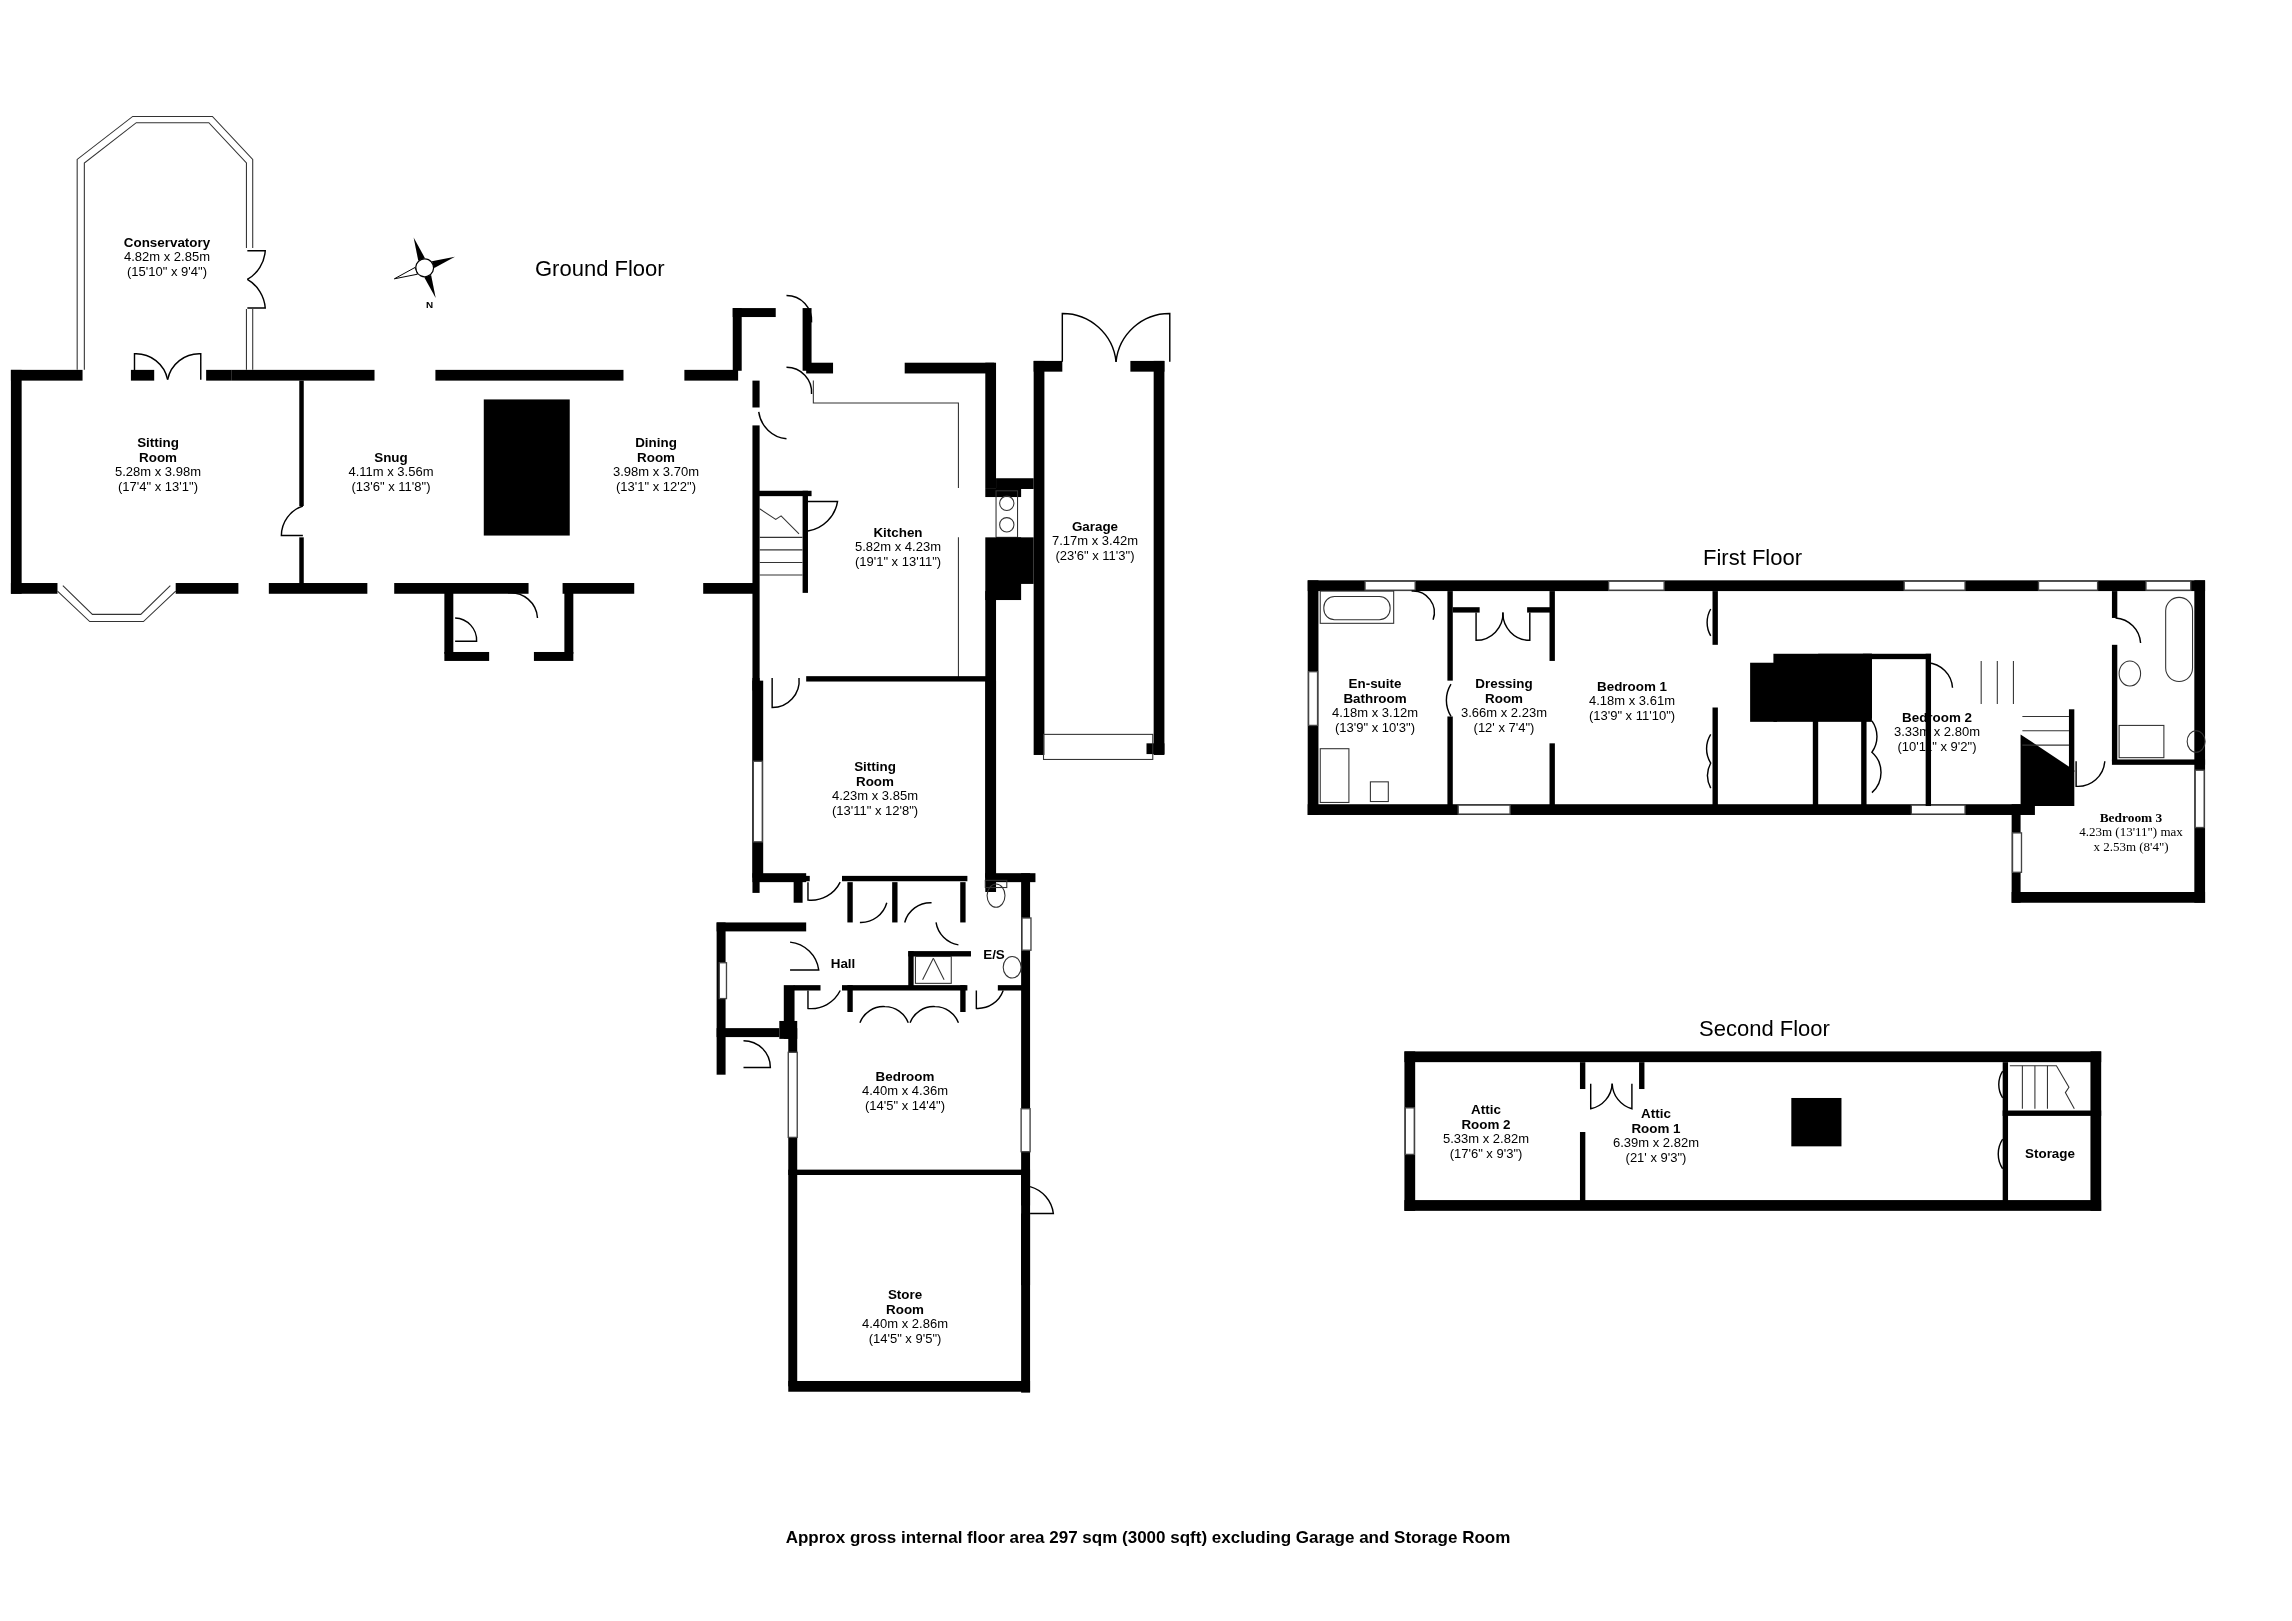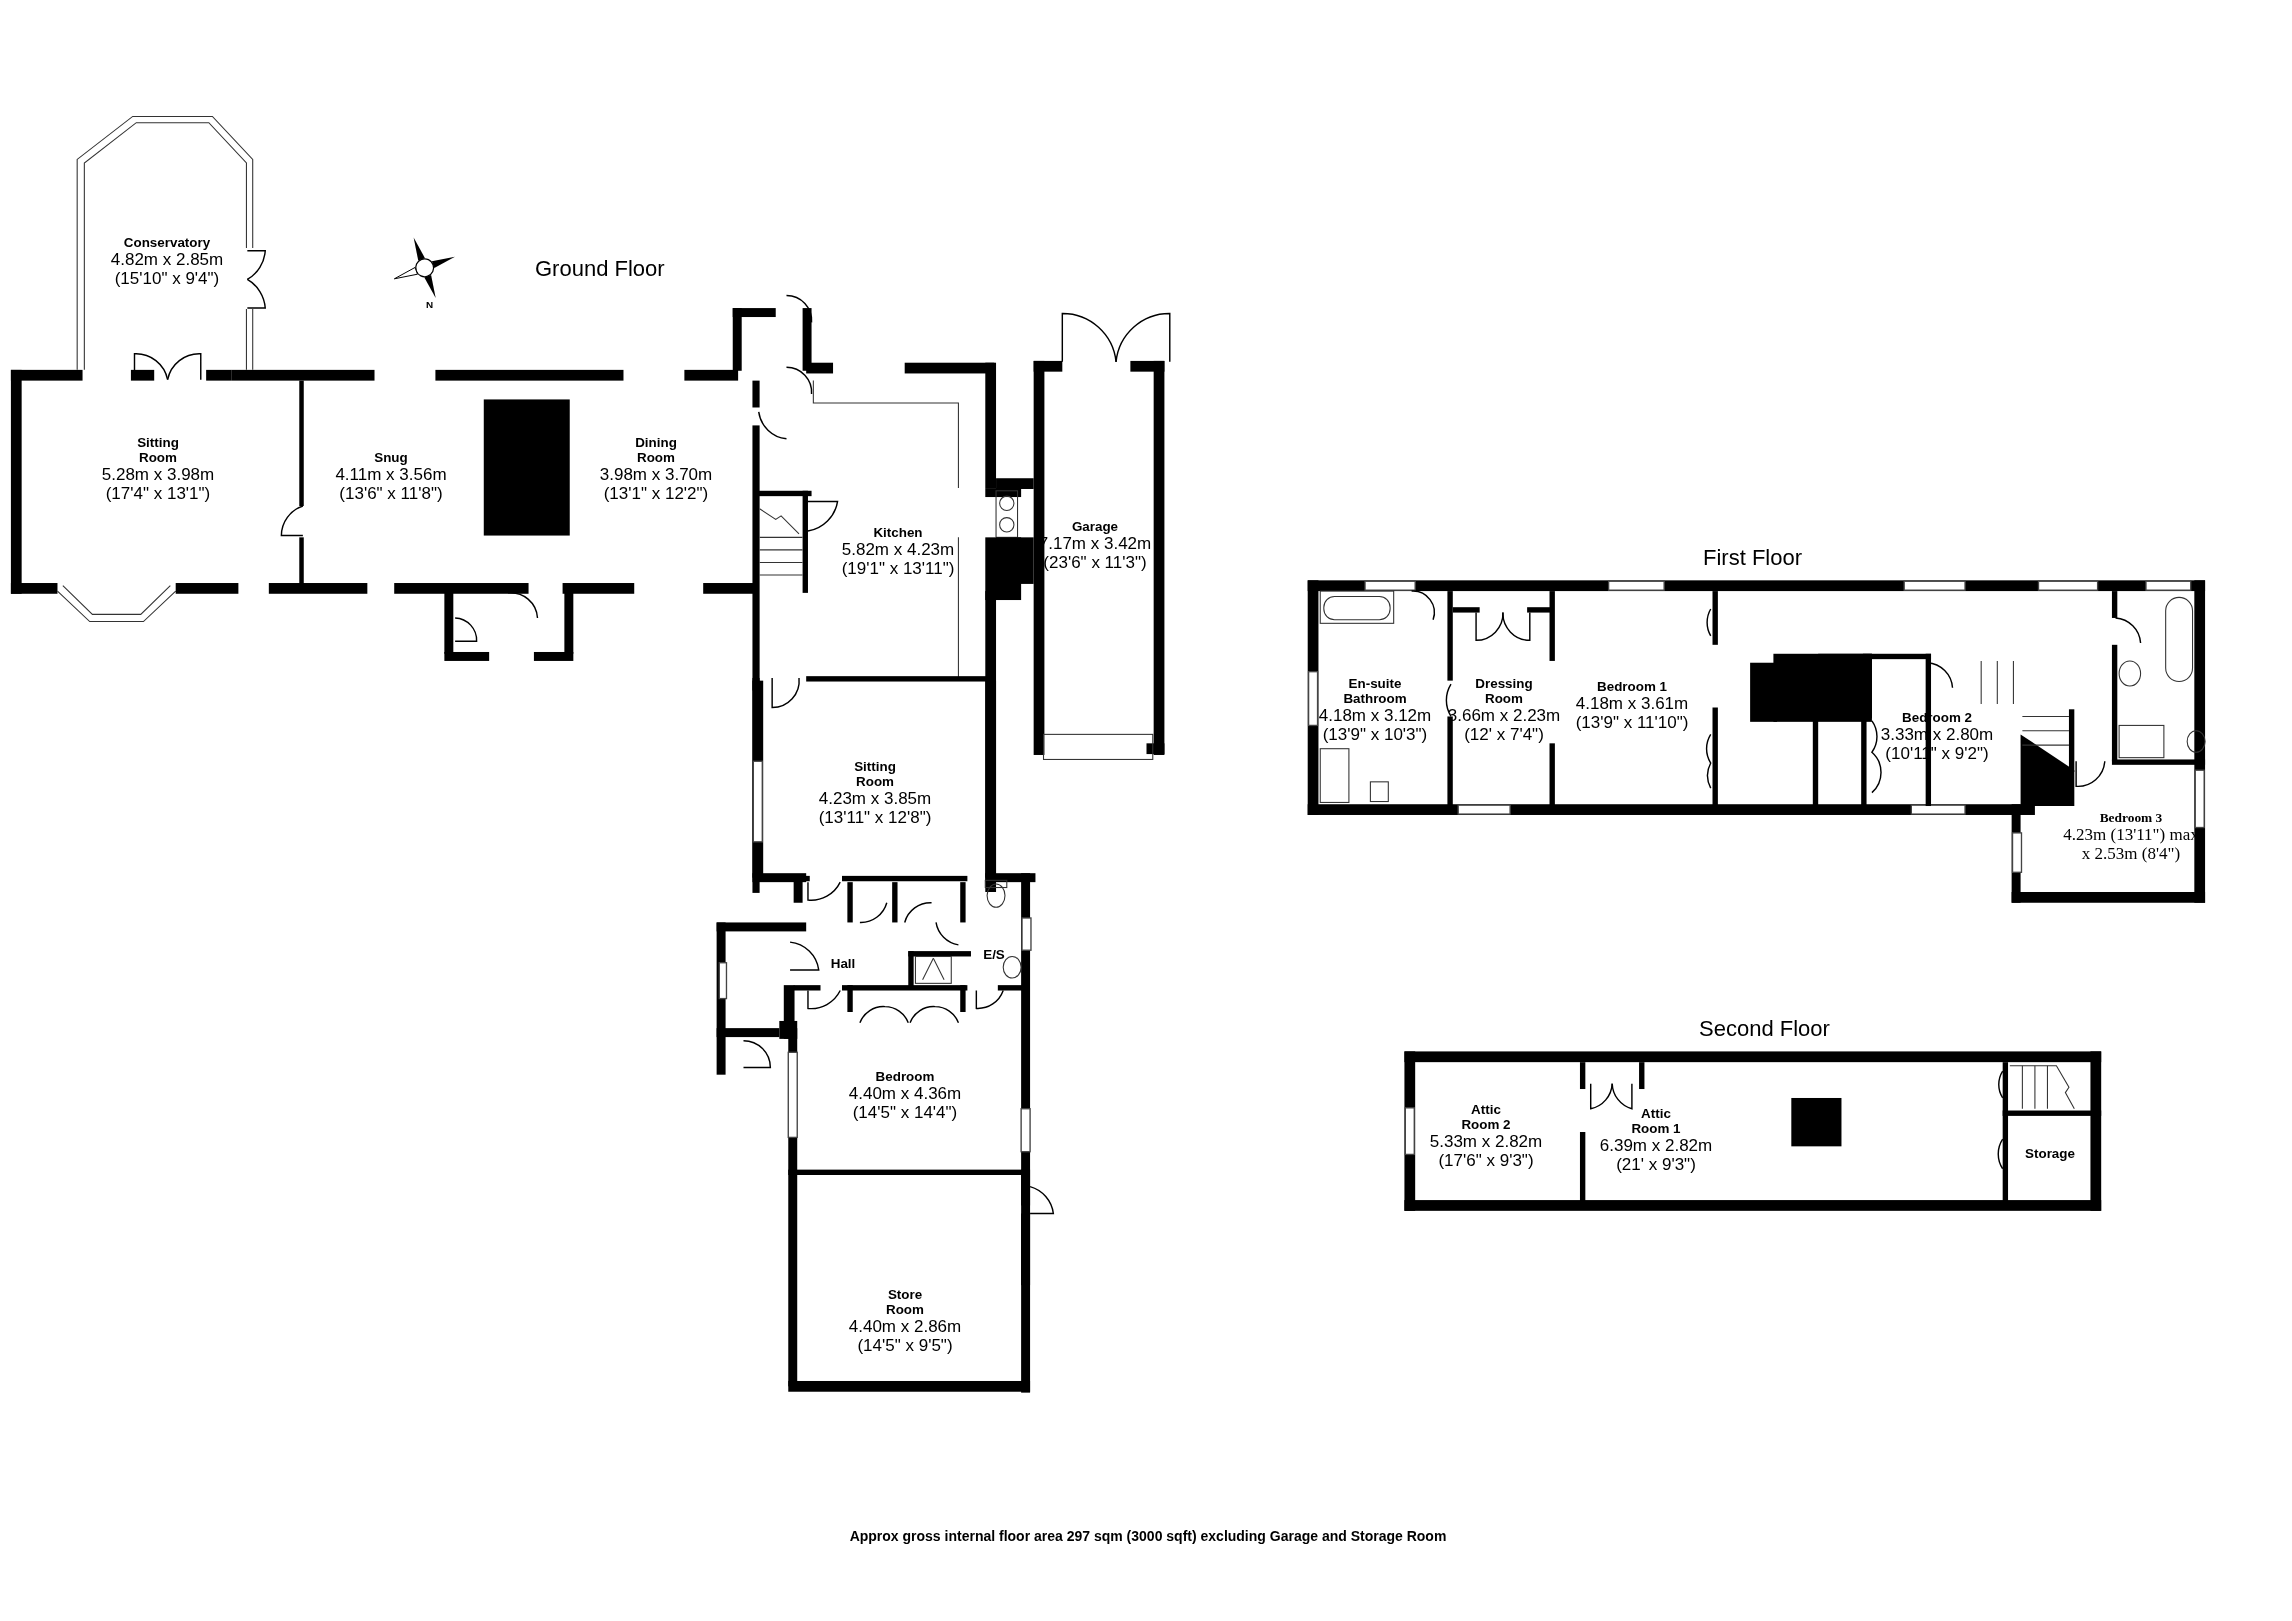--- a/index.html
+++ b/index.html
@@ -6,24 +6,24 @@
   body { width: 2293px; height: 1621px; position: relative; overflow: hidden;
          font-family: "Liberation Sans", sans-serif; color: #000; }
   svg.plan { position: absolute; left: 0; top: 0; }
   .wall { fill: #000; }
   .line { fill: none; stroke: #000; stroke-width: 1.6; }
   .thin { fill: none; stroke: #333; stroke-width: 1.2; }
   .win { fill: #fff; stroke: #444; stroke-width: 1.5; }
   .lbl { position: absolute; text-align: center; transform: translateX(-50%);
          line-height: 1.12; white-space: nowrap; }
   .lbl .name { font-weight: bold; font-size: 13.4px; display: block; }
-  .lbl .dim { font-size: 17px; display: block; }
+  .lbl .dim { font-size: 13px; display: block; }
   .floor-title { position: absolute; font-weight: normal; font-size: 22px; white-space: nowrap; }
   .footer { position: absolute; left: 1148px; top: 1528px; transform: translateX(-50%);
-            font-weight: bold; font-size: 14px; white-space: nowrap; }
+            font-weight: bold; font-size: 17px; white-space: nowrap; }
   .compass-n { position: absolute; font-size: 9.9px; font-weight: bold; }
 </style>
 </head>
 <body>
 
 <svg class="plan" width="2293" height="1621" viewBox="0 0 2560 1810">
 
   <g>
 
     <polyline class="thin" points="86,413 86,178 148,130 237,130 282,178 282,277"></polyline>

